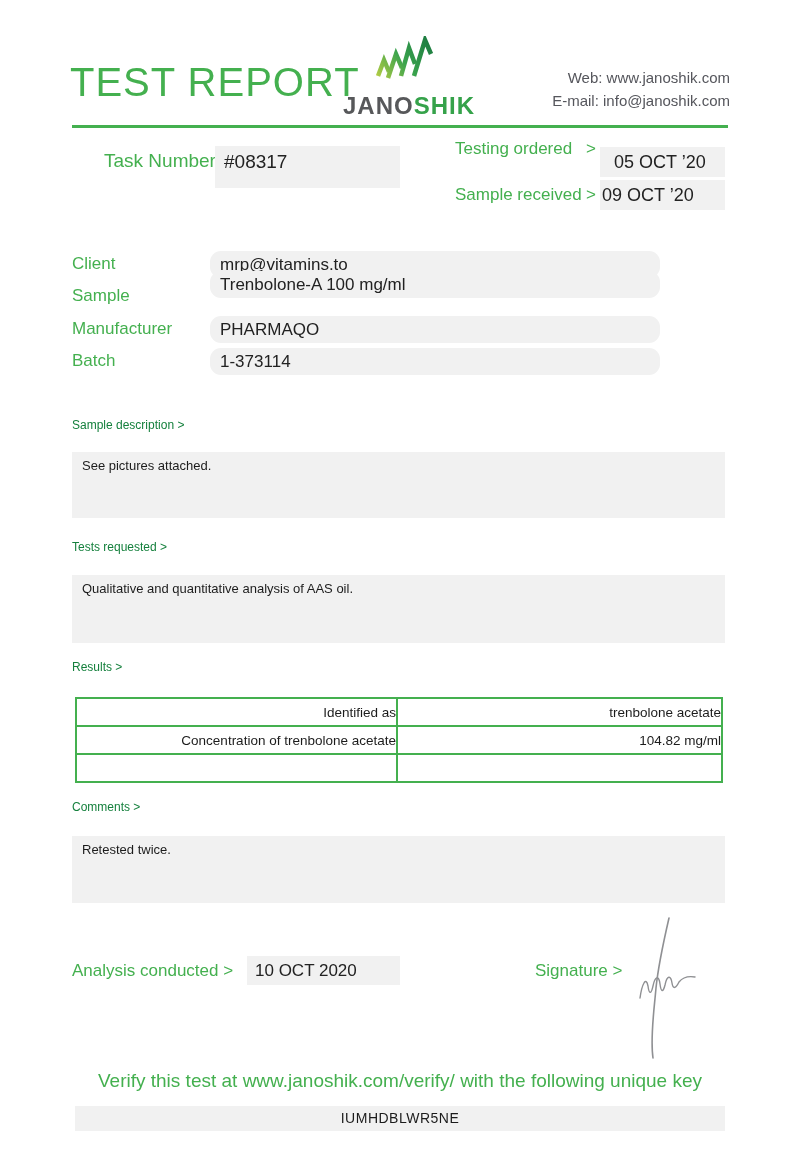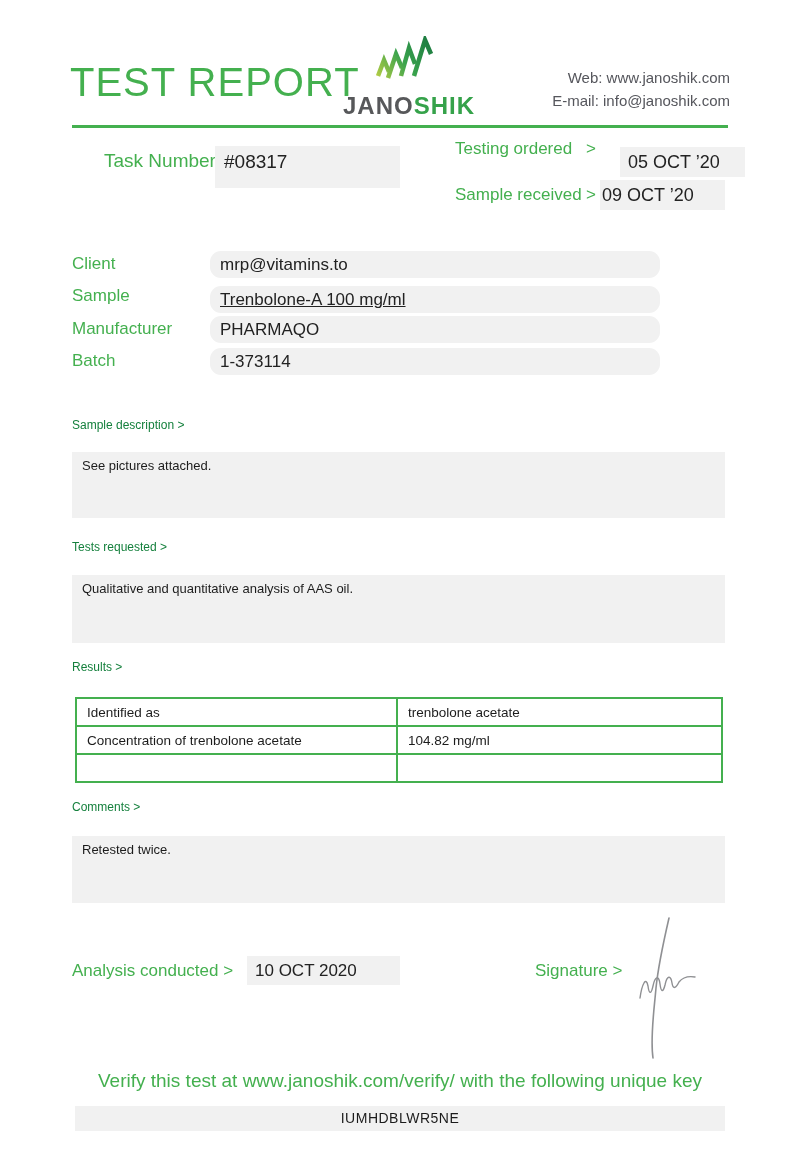--- a/index.html
+++ b/index.html
@@ -60,42 +60,42 @@
     left: 455px; top: 139px; width: 141px;
     display: flex; justify-content: space-between;
     font-size: 17px; color: #44b04f;
   }
   .received-row {
     left: 455px; top: 185px; width: 141px;
     display: flex; justify-content: space-between;
     font-size: 17px; color: #44b04f;
   }
   .date-box1 {
-    left: 620px; top: 147px;
+    left: 600px; top: 147px;
     width: 125px; height: 30px;
     font-size: 18px; line-height: 30px;
-    padding-left: 8px;
+    padding-left: 14px;
   }
   .date-box2 {
     left: 600px; top: 180px;
     width: 125px; height: 30px;
     font-size: 18px; line-height: 30px;
     padding-left: 2px;
   }
 
   
   .info-label { left: 72px; font-size: 17px; color: #44b04f; }
   .info-box {
     left: 210px; width: 450px; height: 27px;
     font-size: 17px; line-height: 27px;
     padding-left: 10px;
     border-radius: 11px;
   }
   .r0 { top: 251px; } .r0l { top: 254px; }
-  .r1 { top: 286px; text-decoration: underline; } .r1l { top: 286px; }
+  .r1 { top: 271px; } .r1l { top: 286px; }
   .r2 { top: 316px; } .r2l { top: 319px; text-align: center; }
   .r3 { top: 348px; } .r3l { top: 351px; }
 
   
   .section-heading { left: 72px; font-size: 12px; color: #15803d; }
   .sh-desc { top: 418px; }
   .sh-tests { top: 540px; }
   .sh-results { top: 660px; }
   .sh-comments { top: 800px; }
   .section-box {
@@ -106,20 +106,21 @@
   }
   .box-desc { top: 452px; height: 66px; }
   .box-tests { top: 575px; height: 68px; }
   .box-comments { top: 836px; height: 67px; }
 
   
   .results-table {
     left: 75px; top: 697px;
     width: 648px;
     border-collapse: collapse;
+    text-align: right;
   }
   .results-table td {
     border: 2px solid #44b04f;
     height: 28px;
     font-size: 13.5px;
     color: #1c1c1c;
     padding: 0 0 0 10px;
   }
   .results-table td.c0 { width: 321px; }
 

